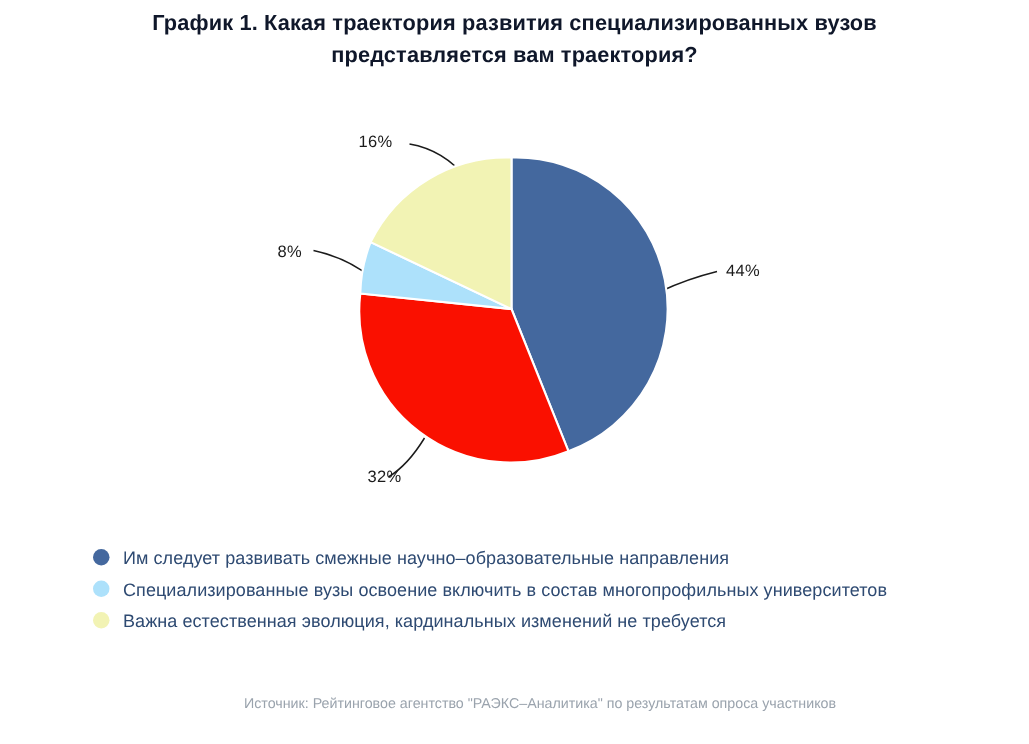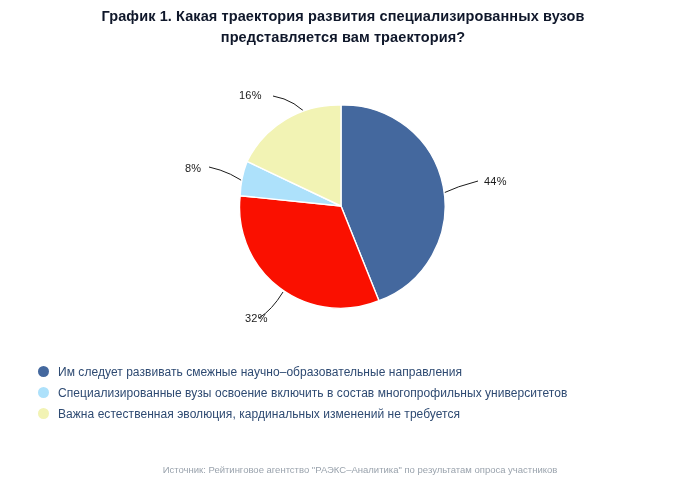--- a/index.html
+++ b/index.html
@@ -59,21 +59,21 @@
     letter-spacing: 0.2px;
   }
   #pct-16 { left: 239px; top: 89px; }
   #pct-8  { left: 185px; top: 162px; }
   #pct-32 { left: 228px; top: 312px; margin-left: 17px; }
   #pct-44 { left: 484px; top: 175px; }
 
   
   #legend {
     position: absolute;
-    left: 36px;
+    left: 60px;
     top: 361px;
     width: 620px;
   }
   .legend-row {
     position: relative;
     height: 21px;
     display: flex;
     align-items: center;
   }
   .legend-bullet {

